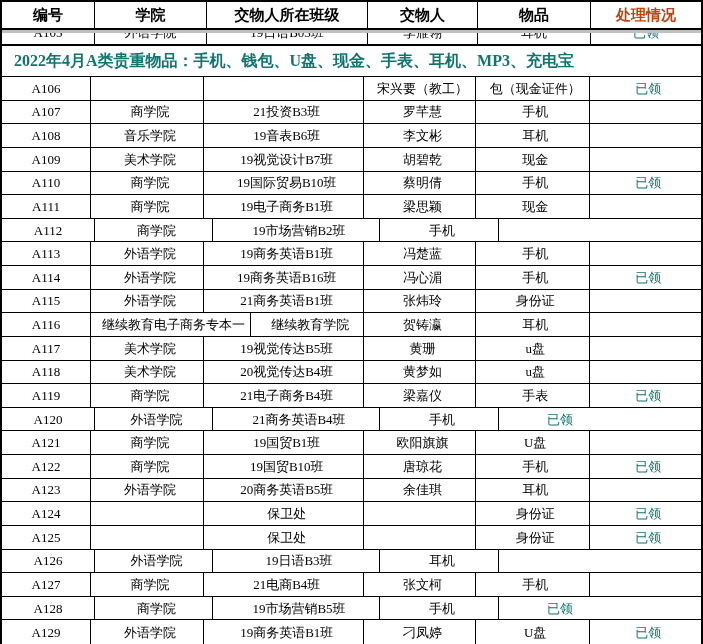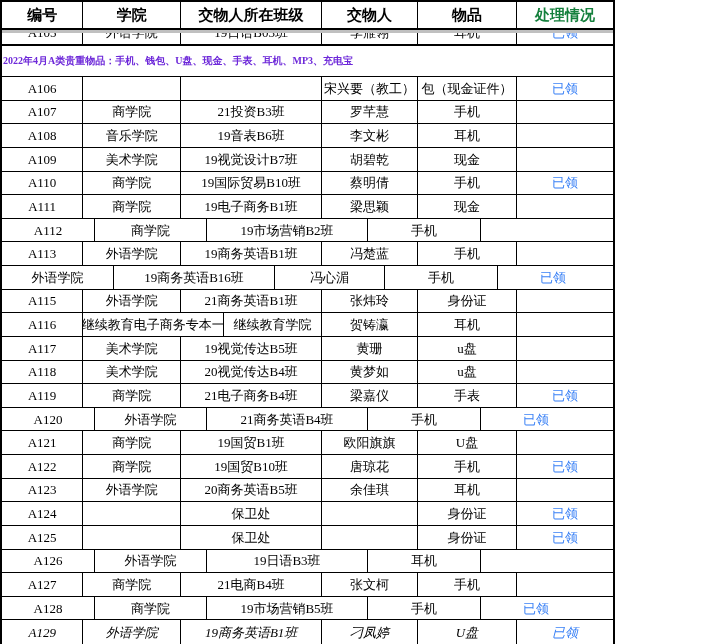--- a/index.html
+++ b/index.html
@@ -1,18 +1,18 @@
 <!DOCTYPE html>
 <html><head>
 <meta charset="utf-8">
 <style>
   html,body{margin:0;padding:0;background:#fff;}
   .sheet{
     position:relative;
-    width:615px;height:644px;
+    width:703px;height:644px;
     box-sizing:border-box;
     background:#fff;
     border-left:2px solid #000;
     border-right:2px solid #000;
     font-family:"Liberation Serif","DejaVu Serif",serif;
     color:#000;
     overflow:hidden;
   }
   .row{display:flex;box-sizing:border-box;}
   .cell{
@@ -31,21 +31,21 @@
   .c4{width:113px;}
   .c5{width:110px;}
 
   
   .header-row{
     height:30px;
     border-top:2px solid #000;
     border-bottom:2px solid #000;
   }
   .header-row .cell{font-weight:bold;font-size:15px;}
-  .header-row .cell.status-col{color:#15803d;}
+  .header-row .cell.status-col{color:#c2410c;}
 
   
   .split-band{height:3px;background:#c0c0c0;}
 
   
   .clipped-row{
     height:13px;
     border-bottom:2px solid #000;
     overflow:hidden;
   }
@@ -56,31 +56,32 @@
   }
 
   
   .banner-row{
     height:31px;
     border-bottom:1px solid #000;
     display:flex;align-items:center;
     box-sizing:border-box;
   }
   .banner-text{
-    color:#6d28d9;font-weight:bold;font-size:10px;
-    white-space:nowrap;padding-left:1px;
+    color:#0f766e;font-weight:bold;font-size:16px;
+    white-space:nowrap;padding-left:12px;
   }
 
   
   .data-row{
     height:23.625px;
     border-bottom:1px solid #000;
-  }
-  .data-row:last-child{border-bottom:none;font-style:italic;}
-  .status-red{color:#3b82f6;}
+    gap:6px;
+  }
+  .data-row:last-child{border-bottom:none;}
+  .status-red{color:#0f766e;}
 </style>
 </head>
 <body>
 
 <div class="sheet">
 
   <div class="row header-row">
     <div class="cell c0">编号</div>
     <div class="cell c1">学院</div>
     <div class="cell c2">交物人所在班级</div>
@@ -162,20 +163,21 @@
       </div>
       <div class="row data-row">
         <div class="cell c0">A113</div>
         <div class="cell c1">外语学院</div>
         <div class="cell c2">19商务英语B1班</div>
         <div class="cell c3">冯楚蓝</div>
         <div class="cell c4">手机</div>
         <div class="cell c5"></div>
       </div>
       <div class="row data-row">
+        <div class="cell c0">A114</div>
         <div class="cell c1">外语学院</div>
         <div class="cell c2">19商务英语B16班</div>
         <div class="cell c3">冯心湄</div>
         <div class="cell c4">手机</div>
         <div class="cell c5 status-red">已领</div>
       </div>
       <div class="row data-row">
         <div class="cell c0">A115</div>
         <div class="cell c1">外语学院</div>
         <div class="cell c2">21商务英语B1班</div>

